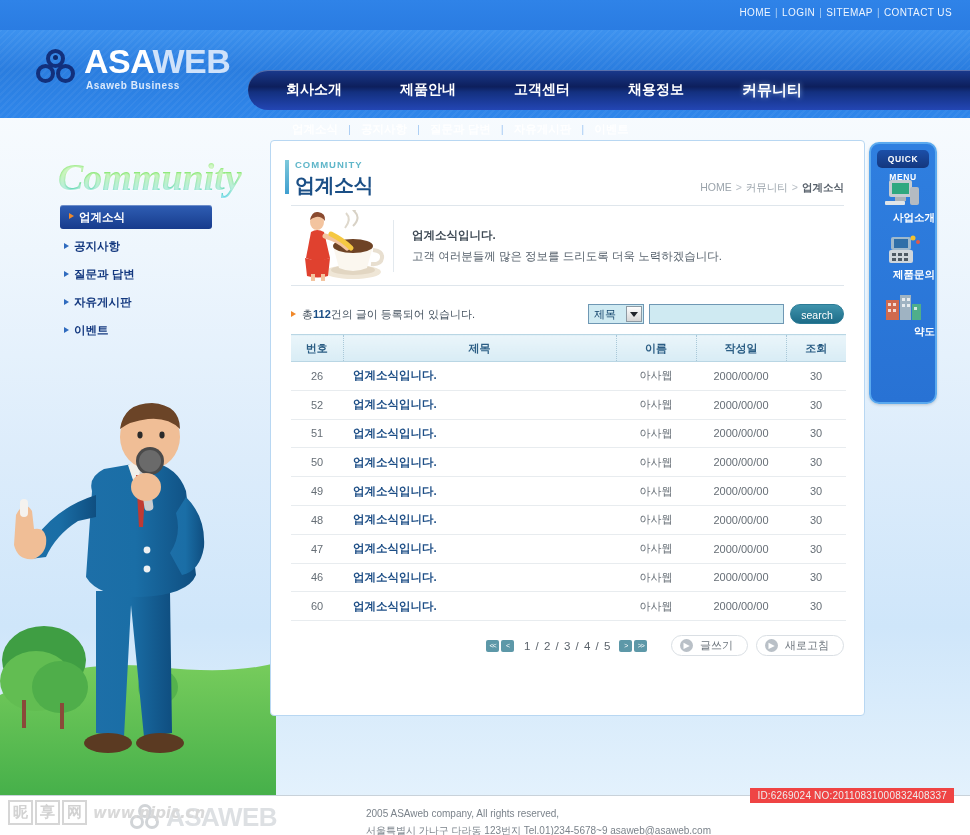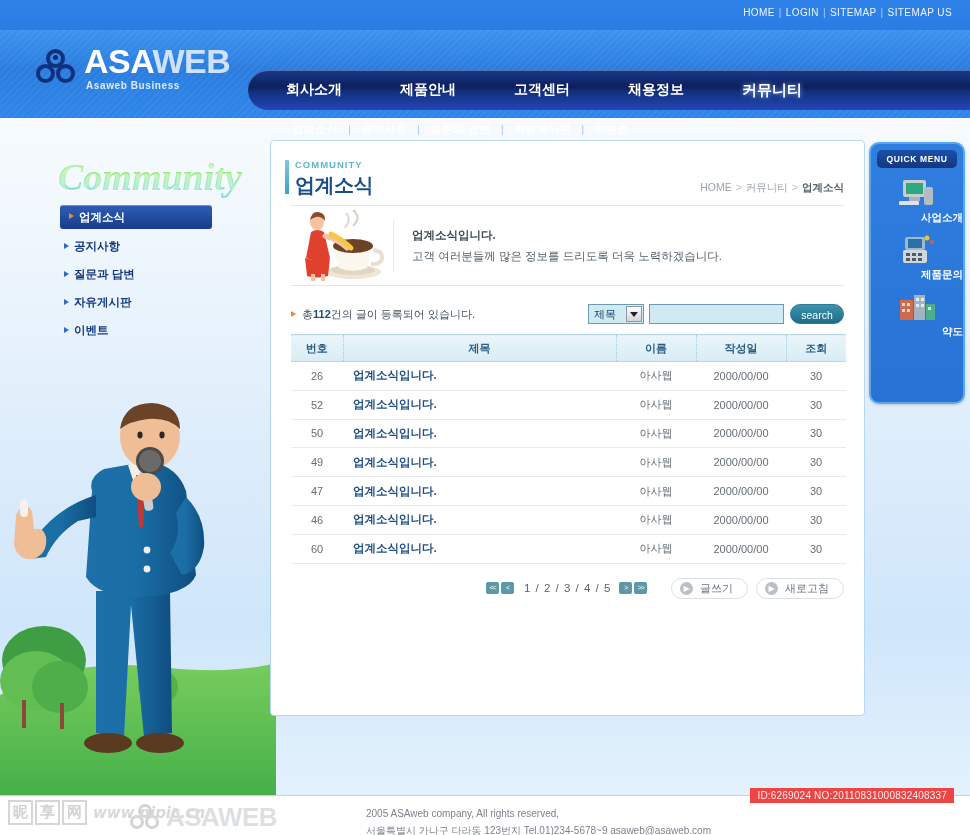--- a/index.html
+++ b/index.html
@@ -210,21 +210,21 @@
     border: 1px solid #dadfe4; border-radius: 11px; margin-left: 8px;
     font-size: 11px; color: #6d757d; background: #ffffff;
   }
   .act .dot {
     width: 13px; height: 13px; border-radius: 50%; background: #b9c0c7;
     color: #ffffff; font-size: 8px; line-height: 13px; text-align: center; margin-right: 7px;
   }
 
   
   .quick {
-    position: absolute; left: 869px; top: 142px; width: 96px; height: 262px;
+    position: absolute; left: 869px; top: 142px; width: 68px; height: 262px;
     border-radius: 10px; border: 2px solid #5aa9ef;
     background: linear-gradient(180deg,#2f7fe0 0%, #2872d4 100%);
     box-shadow: 0 1px 3px rgba(0,0,0,.18);
   }
   .quick-title {
     margin: 6px 6px 0 6px; height: 18px; border-radius: 5px;
     background: linear-gradient(180deg,#1b4fa8,#14377e);
     color: #ffffff; font-size: 8.5px; font-weight: bold; letter-spacing: .6px;
     text-align: center; line-height: 18px;
   }
@@ -256,21 +256,21 @@
   }
   .wm-url {
     color: #d9d9d9; font-size: 15px; font-style: italic; font-weight: bold; margin-left: 4px;
   }
 </style>
 </head>
 <body>
 
 <div class="topbar">
   <div class="topbar-links">
-    <a href="#">HOME</a><span class="sep">|</span><a href="#">LOGIN</a><span class="sep">|</span><a href="#">SITEMAP</a><span class="sep">|</span><a href="#">SITEMAP US</a>
+    <a href="#">HOME</a><span class="sep">|</span><a href="#">LOGIN</a><span class="sep">|</span><a href="#">SITEMAP</a><span class="sep">|</span><a href="#">CONTACT US</a>
   </div>
 </div>
 
 <div class="header">
 
   <div class="logo">
     <div class="logo-mark">
       <i class="c1"></i>
         <i class="c2"></i>
         <i class="c3"></i>
@@ -465,28 +465,42 @@
           <td class="c-hit">30</td>
         </tr>
         <tr>
           <td class="c-no">52</td>
           <td class="c-subject subject"><a href="#">업계소식입니다.</a></td>
           <td class="c-name">아사웹</td>
           <td class="c-date">2000/00/00</td>
           <td class="c-hit">30</td>
         </tr>
         <tr>
+          <td class="c-no">51</td>
+          <td class="c-subject subject"><a href="#">업계소식입니다.</a></td>
+          <td class="c-name">아사웹</td>
+          <td class="c-date">2000/00/00</td>
+          <td class="c-hit">30</td>
+        </tr>
+        <tr>
           <td class="c-no">50</td>
           <td class="c-subject subject"><a href="#">업계소식입니다.</a></td>
           <td class="c-name">아사웹</td>
           <td class="c-date">2000/00/00</td>
           <td class="c-hit">30</td>
         </tr>
         <tr>
           <td class="c-no">49</td>
+          <td class="c-subject subject"><a href="#">업계소식입니다.</a></td>
+          <td class="c-name">아사웹</td>
+          <td class="c-date">2000/00/00</td>
+          <td class="c-hit">30</td>
+        </tr>
+        <tr>
+          <td class="c-no">48</td>
           <td class="c-subject subject"><a href="#">업계소식입니다.</a></td>
           <td class="c-name">아사웹</td>
           <td class="c-date">2000/00/00</td>
           <td class="c-hit">30</td>
         </tr>
         <tr>
           <td class="c-no">47</td>
           <td class="c-subject subject"><a href="#">업계소식입니다.</a></td>
           <td class="c-name">아사웹</td>
           <td class="c-date">2000/00/00</td>

